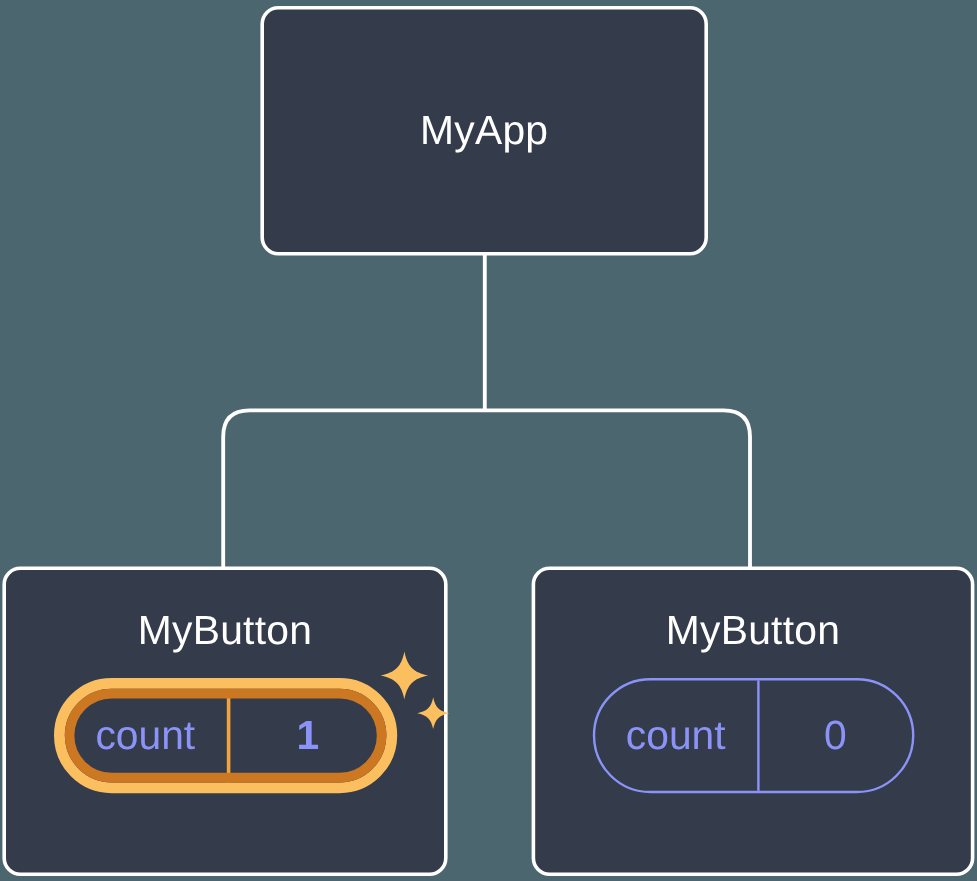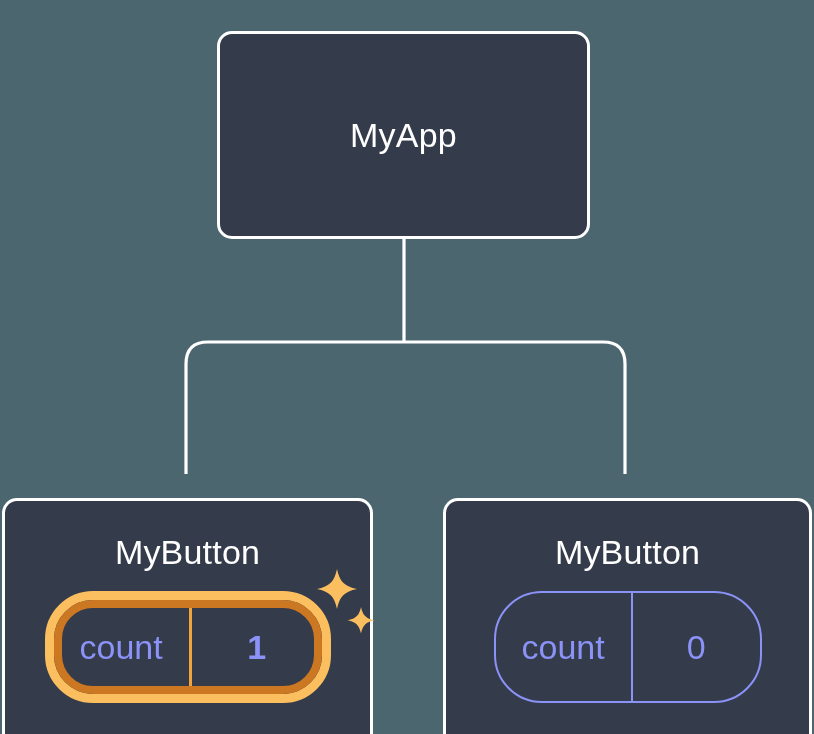--- a/index.html
+++ b/index.html
@@ -25,21 +25,20 @@
   }
   .node {
     position: absolute;
     box-sizing: border-box;
     background: #343b4a;
     border: 3px solid #ffffff;
     border-radius: 15px;
     display: flex;
     flex-direction: column;
     align-items: center;
-    margin-top: 26px;
   }
   #node-root {
     left: 217px;
     top: 5px;
     width: 373px;
     height: 208px;
     justify-content: center;
   }
   #node-child-left {
     left: 2px;
@@ -64,21 +63,21 @@
   }
   .state-wrap {
     position: relative;
     margin-top: 22px;
   }
   .pill {
     position: relative;
     box-sizing: border-box;
     display: flex;
     align-items: stretch;
-    height: 112px;
+    height: 96px;
     border-radius: 48px;
     background: transparent;
   }
   .pill-plain {
     border: 2px solid #8b93f8;
     width: 268px;
   }
   .pill-hl {
     border: 9px solid #fbbf60;
     outline: 8px solid #cc7722;

